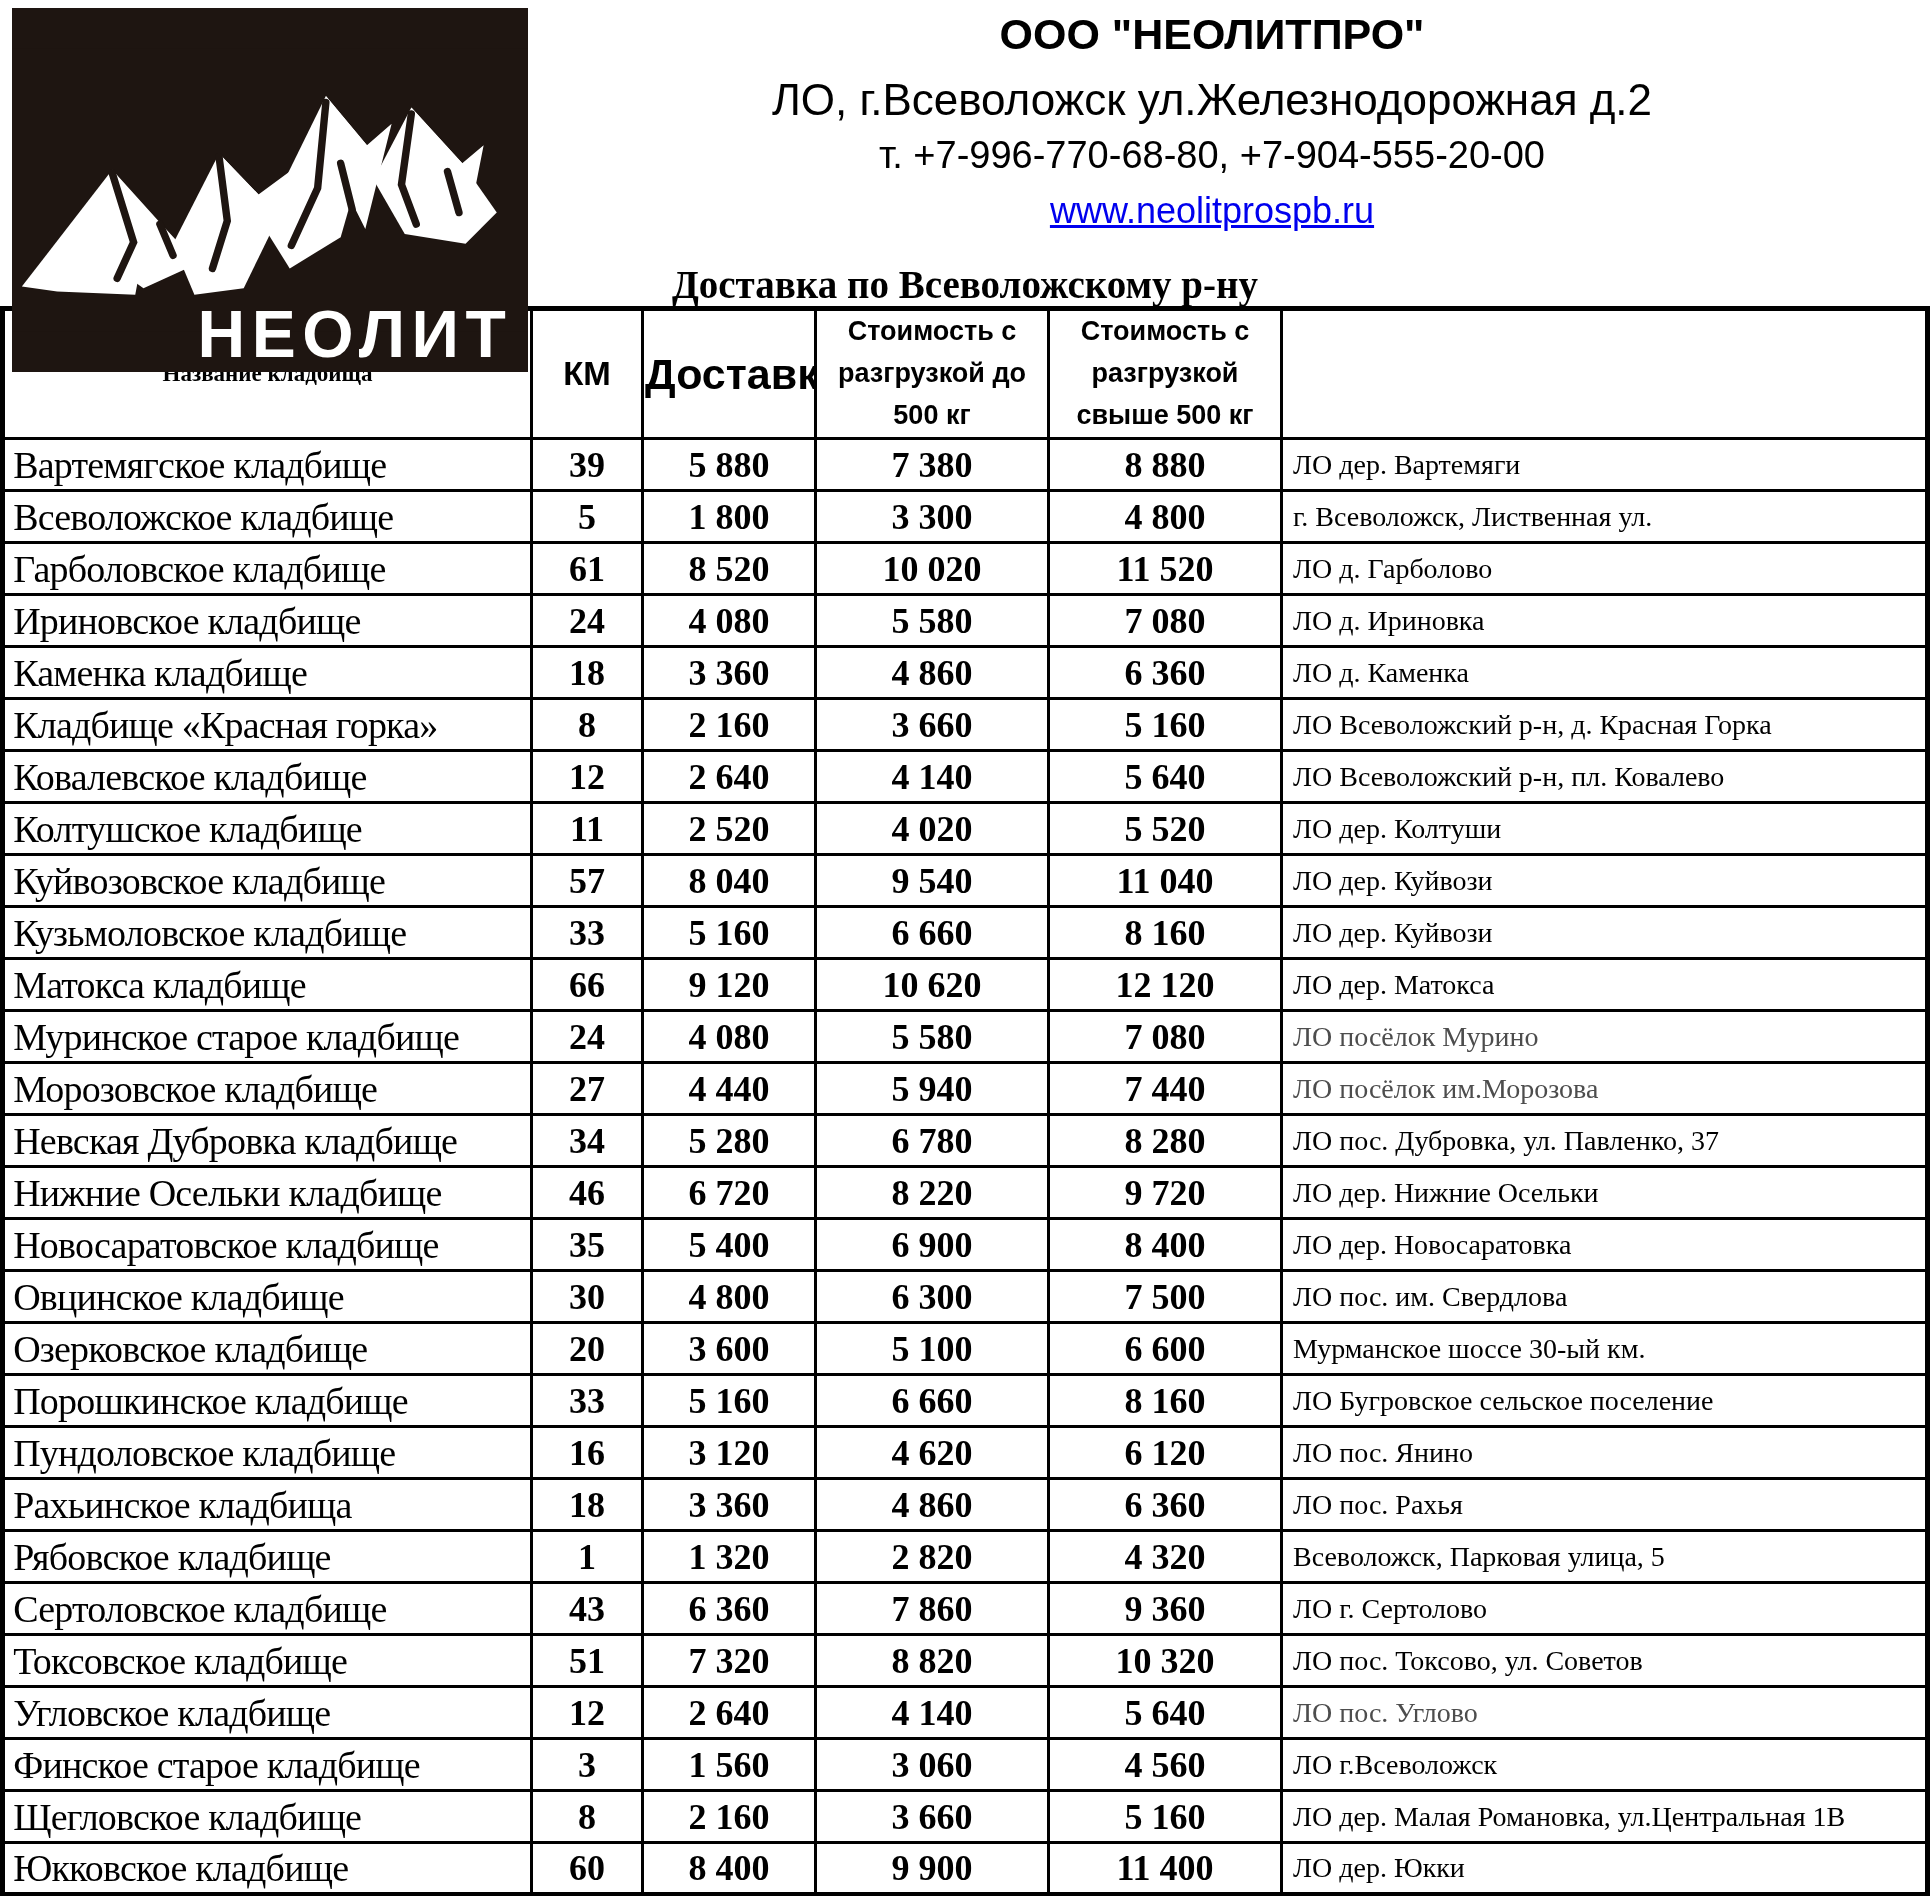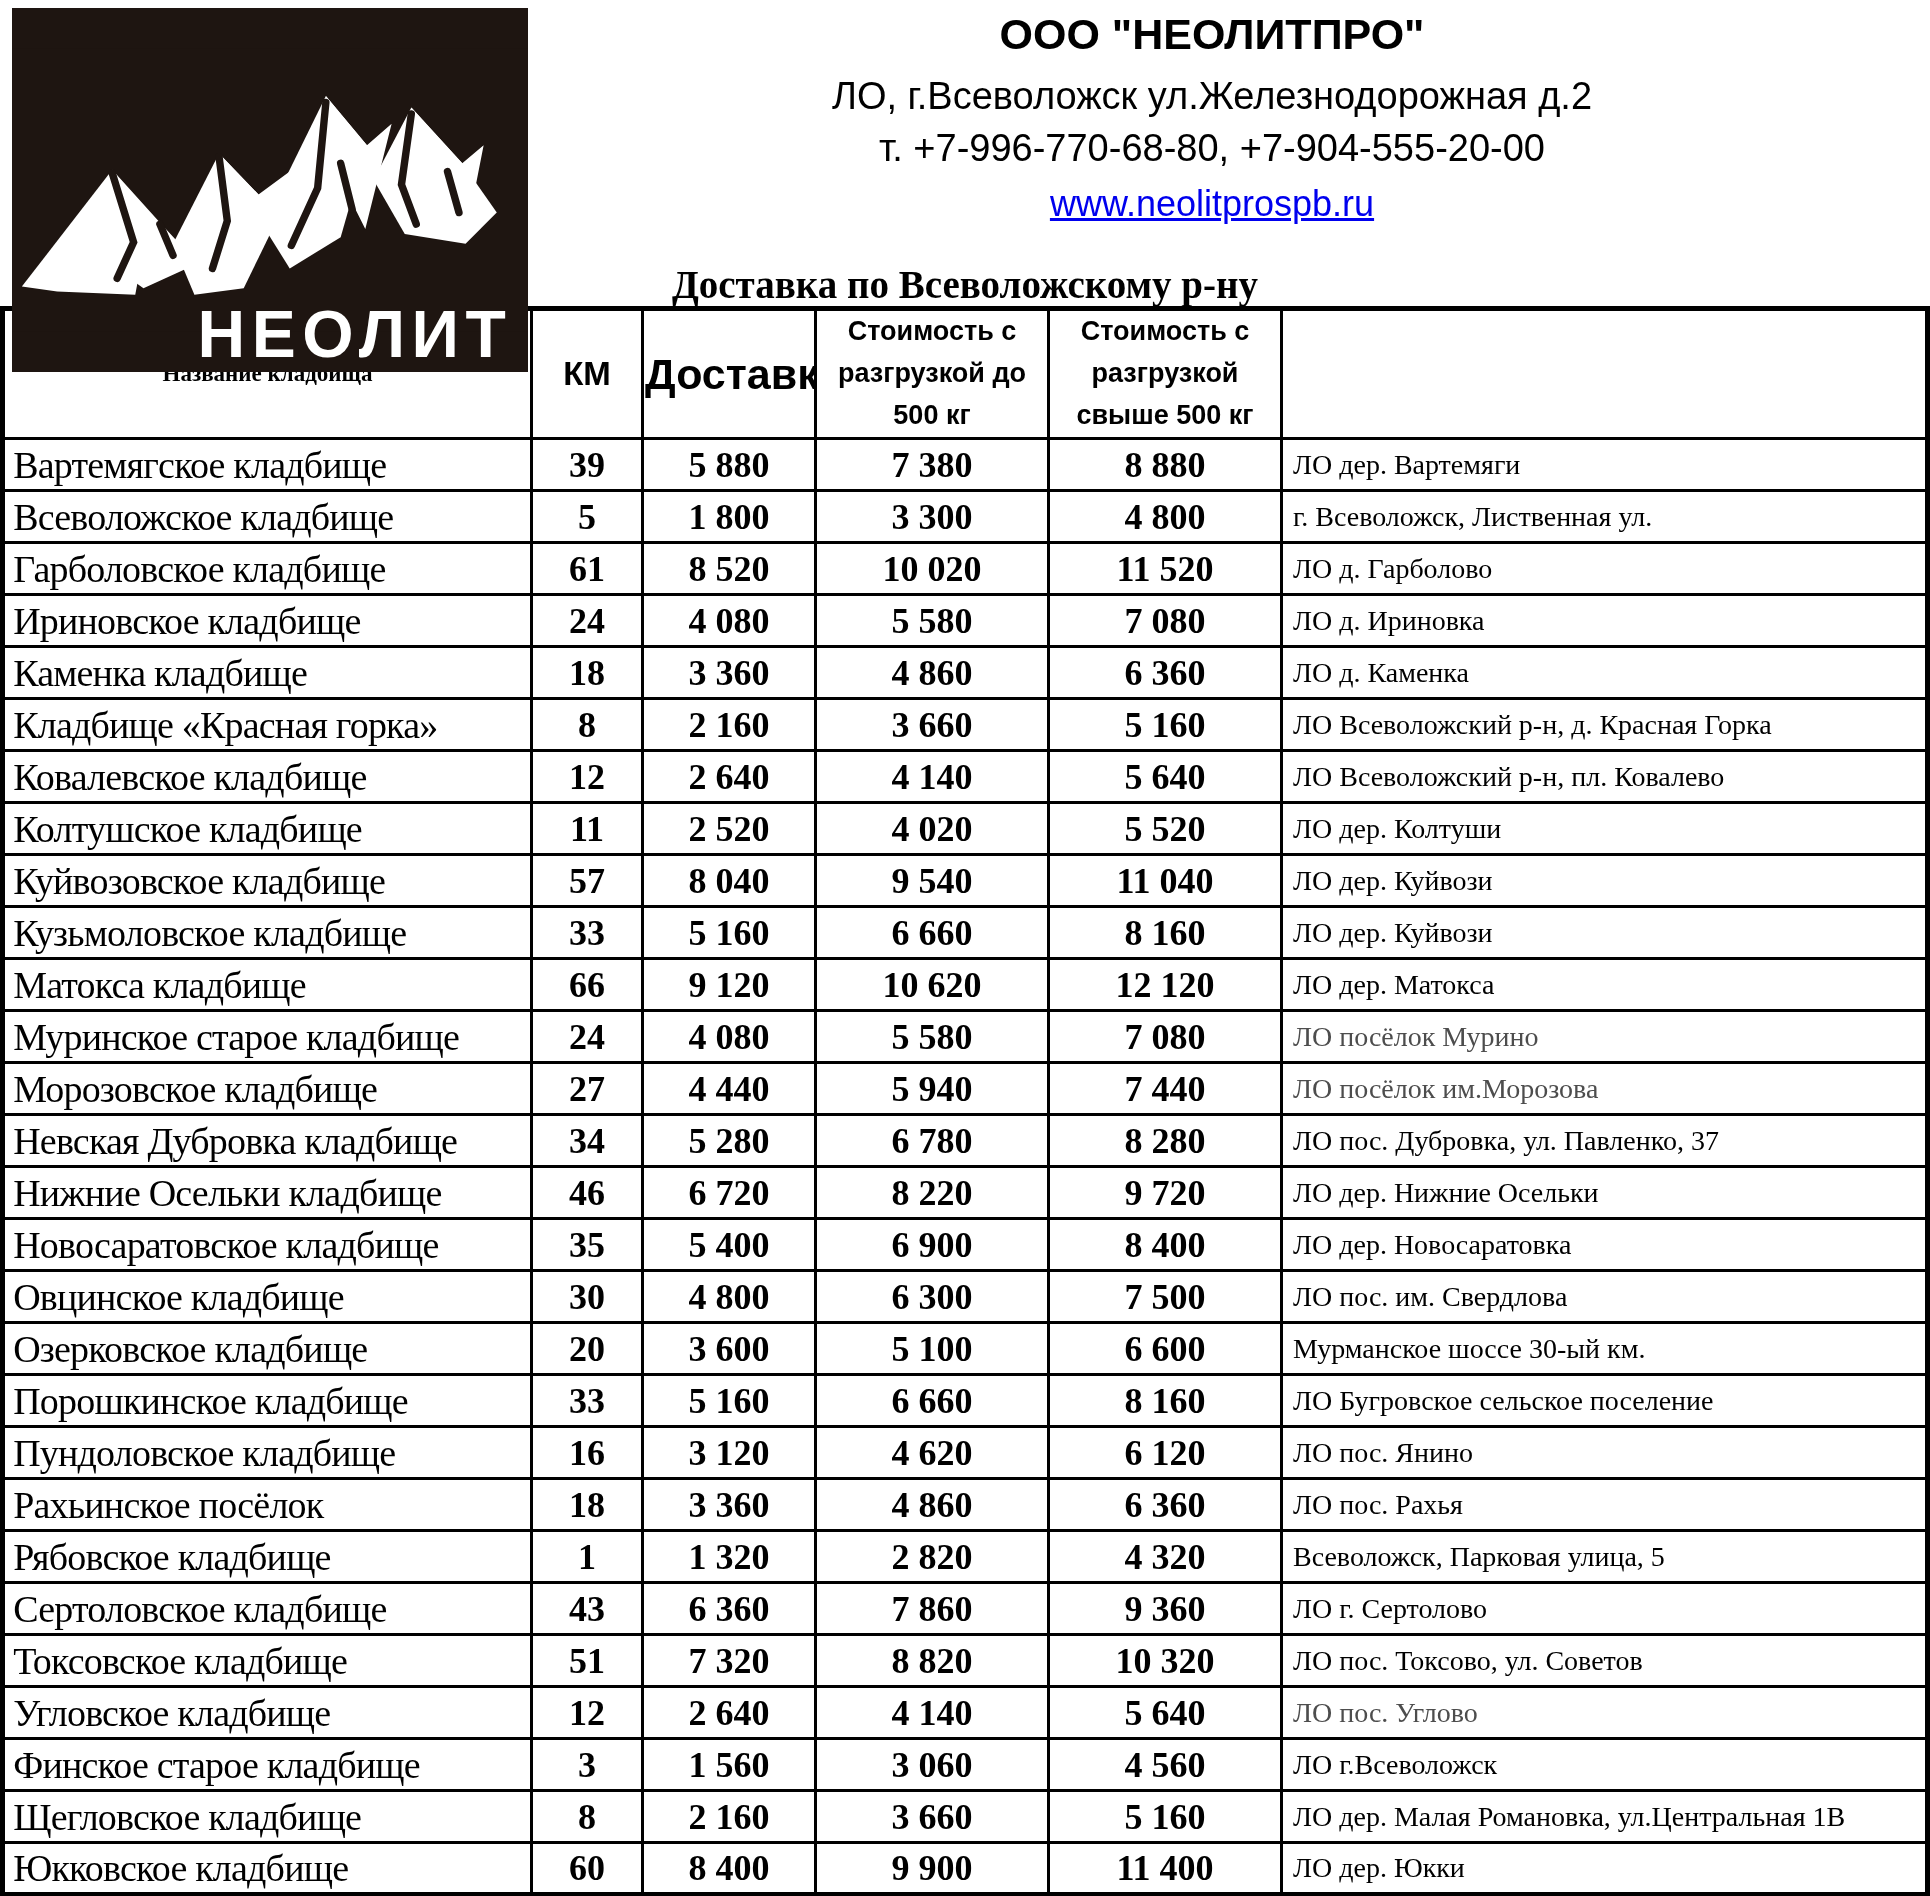--- a/index.html
+++ b/index.html
@@ -27,21 +27,21 @@
     font-weight:bold; font-size:66px; letter-spacing:6.6px;
     color:#ffffff; line-height:1;
   }
 
   .company {
     position:absolute; left:539px; right:45px; top:10px;
     text-align:center;
     font-family:"Liberation Sans", sans-serif;
   }
   .company-name { font-size:43px; font-weight:bold; margin-bottom:16.4px; }
-  .company-addr  { font-size:38px; margin-bottom:8.2px; }
+  .company-addr  { font-size:44px; margin-bottom:8.2px; }
   .company-phone { font-size:38px; margin-bottom:13px; }
   .company-site  { font-size:36px; display:inline-block;text-align:center; }
 
   .page-title {
     position:absolute; left:0; right:0; bottom:1.6px;
     text-align:center;
     font-family:"Liberation Serif", serif;
     font-weight:bold; font-size:39px; line-height:1;
   }
 
@@ -299,21 +299,21 @@
       </tr>
       <tr>
         <td class="td-name">Пундоловское кладбище</td>
         <td class="td-km">16</td>
         <td class="td-num">3 120</td>
         <td class="td-num">4 620</td>
         <td class="td-num">6 120</td>
         <td class="td-loc">ЛО пос. Янино</td>
       </tr>
       <tr>
-        <td class="td-name">Рахьинское посёлок</td>
+        <td class="td-name">Рахьинское кладбища</td>
         <td class="td-km">18</td>
         <td class="td-num">3 360</td>
         <td class="td-num">4 860</td>
         <td class="td-num">6 360</td>
         <td class="td-loc">ЛО пос. Рахья</td>
       </tr>
       <tr>
         <td class="td-name">Рябовское кладбище</td>
         <td class="td-km">1</td>
         <td class="td-num">1 320</td>

